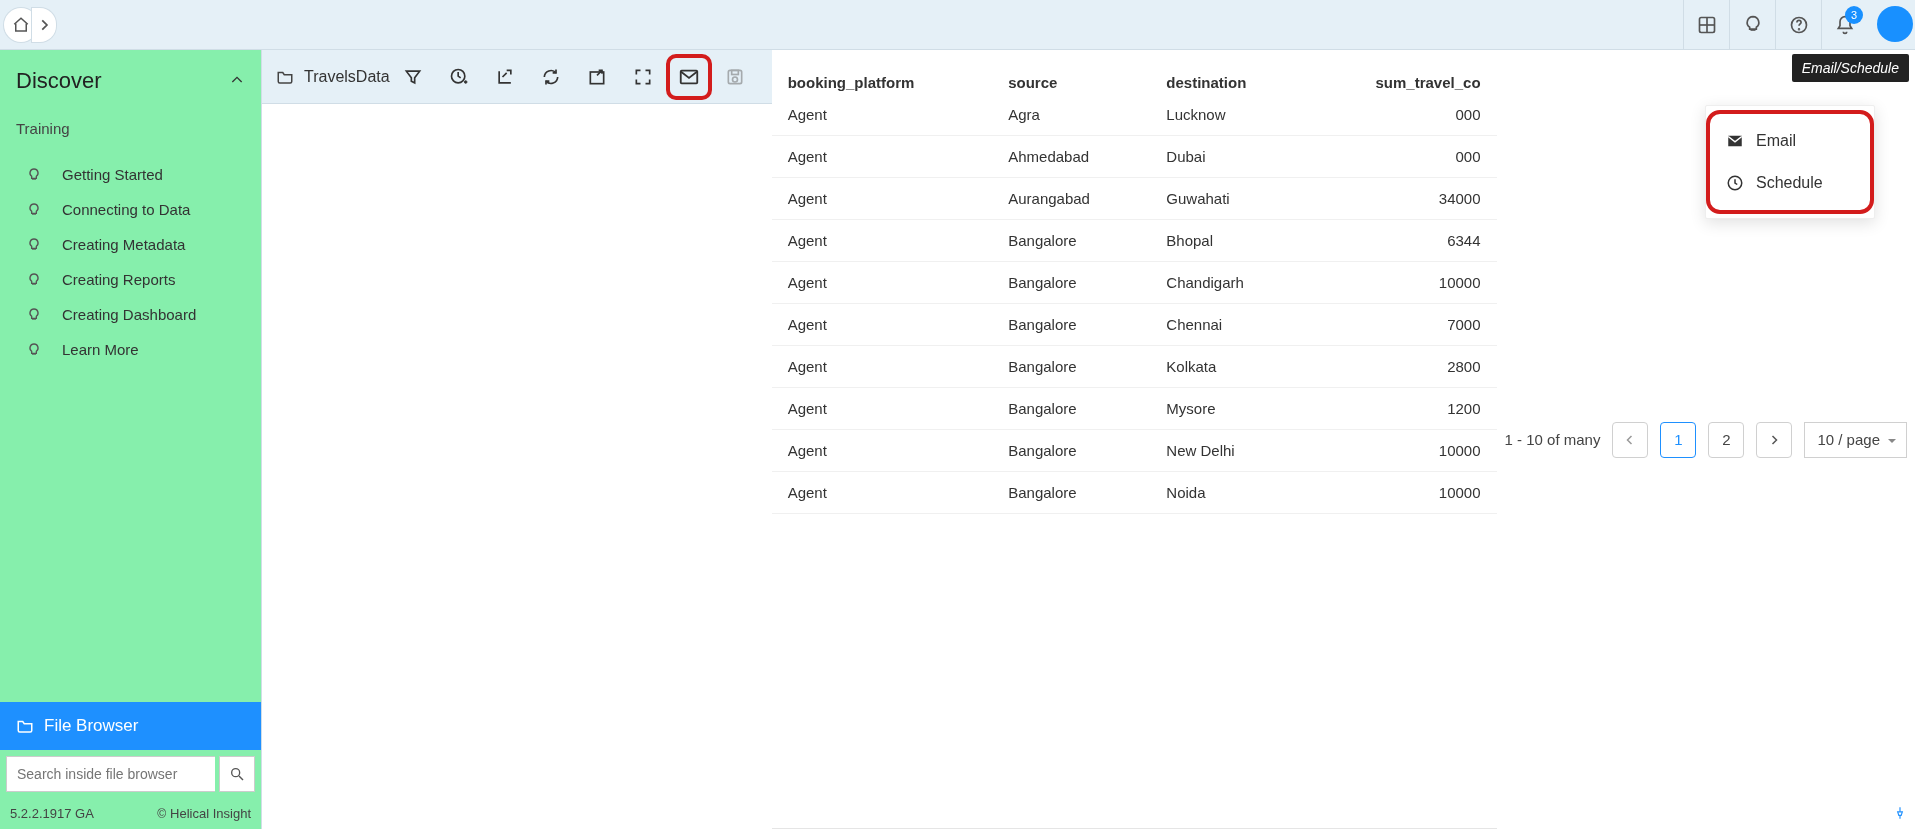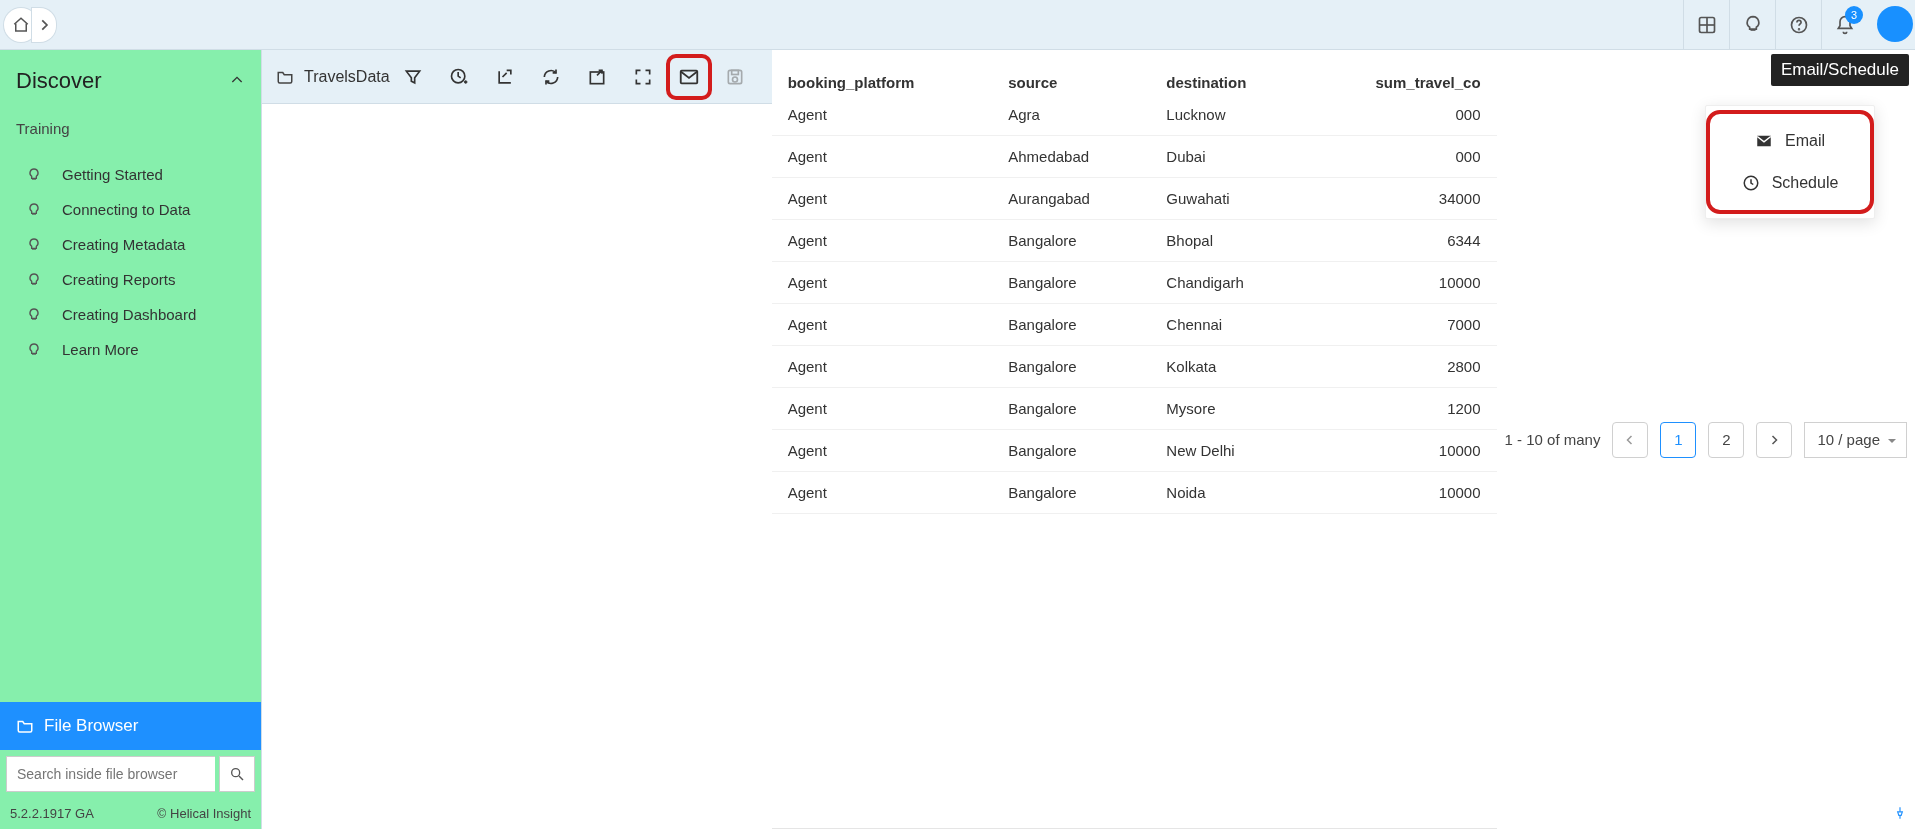--- a/index.html
+++ b/index.html
@@ -49,26 +49,26 @@
 th.num, td.num { text-align:right; }
 
 
 .pager-row { display:flex; align-items:center; padding: 13px 8px; gap:12px; justify-content:flex-end; font-size:15px; color:#444; }
 .pager-box { min-width:36px; height:36px; padding:0 8px; border:1px solid #d0d0d0; display:flex; align-items:center; justify-content:center; cursor:pointer; border-radius:4px; background:#fff; }
 .pager-box.active { border-color:#1e90ff; color:#1e90ff; }
 .pager-select { height:36px; border:1px solid #d0d0d0; padding: 0 26px 0 12px; display:flex; align-items:center; border-radius:0; position:relative; cursor:pointer; }
 .pager-select::after { content:""; position:absolute; right:10px; top:16px; border:4px solid transparent; border-top-color:#888; }
 
 
-.tooltip { position:absolute; top:4px; right:6px; background:#222; color:#fff; padding:6px 10px; font-size:17px; border-radius:2px; z-index:50; }
+.tooltip { position:absolute; top:4px; right:6px; background:#222; color:#fff; padding:6px 10px; font-size:14px; border-radius:2px; z-index:50;font-style:italic; }
 
 
 .dropdown { position:absolute; top:55px; right:40px; width:170px; background:#fff; box-shadow:0 4px 16px rgba(0,0,0,0.12); border:1px solid #eee; z-index:40; border-radius:2px; padding: 4px 0; }
 .dropdown-inner { border: 4px solid #d31c1c; border-radius: 14px; padding: 6px 0; }
-.dd-item { display:flex; align-items:center; gap:12px; padding: 12px 16px; font-size:16px; color:#333; cursor:pointer;justify-content:center; }
+.dd-item { display:flex; align-items:center; gap:12px; padding: 12px 16px; font-size:16px; color:#333; cursor:pointer; }
 
 
 .pin-icon { position:absolute; bottom:6px; right:8px; color:#1e90ff; font-size:14px; }
 
 
 .svg { display:block; }
 </style>
 </head>
 <body>
 

